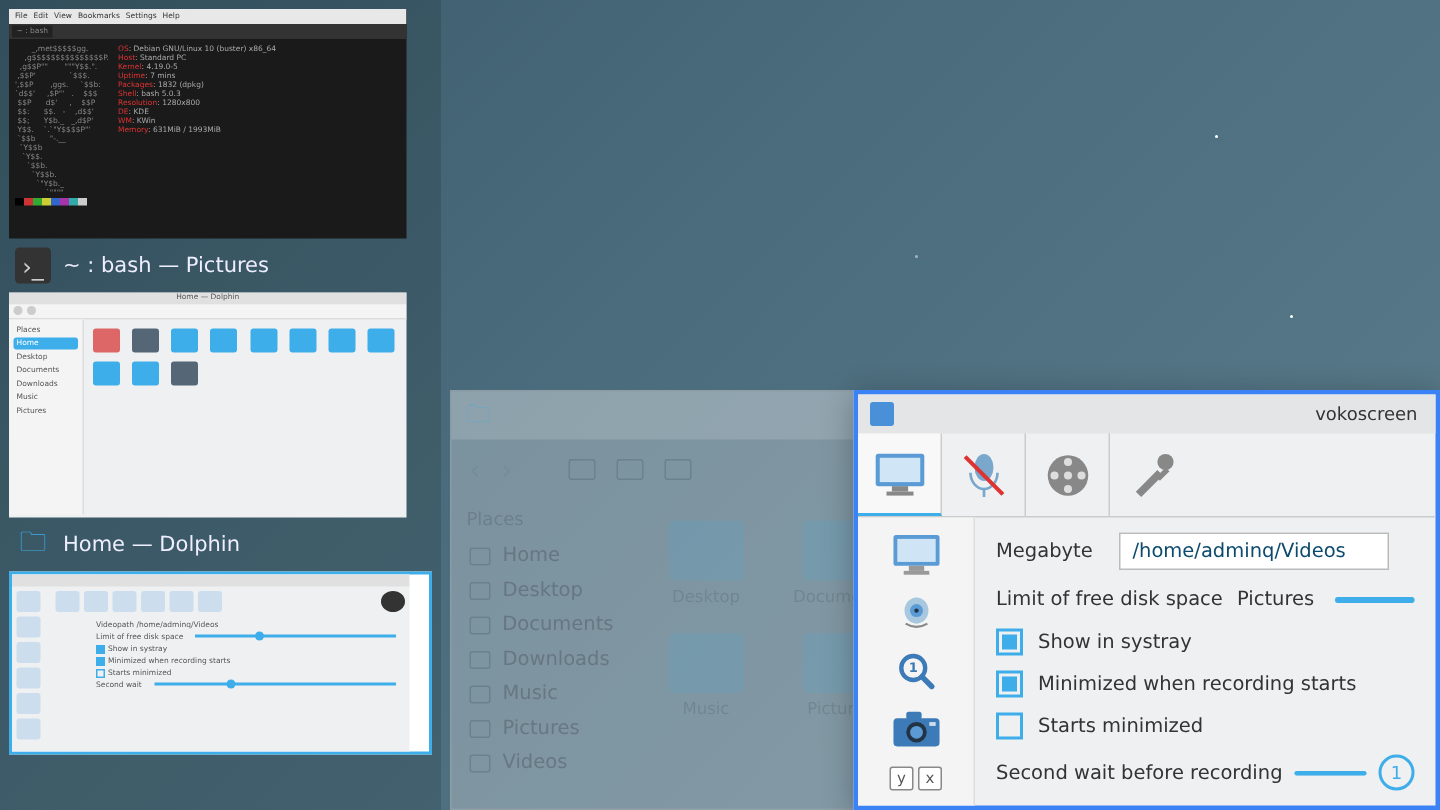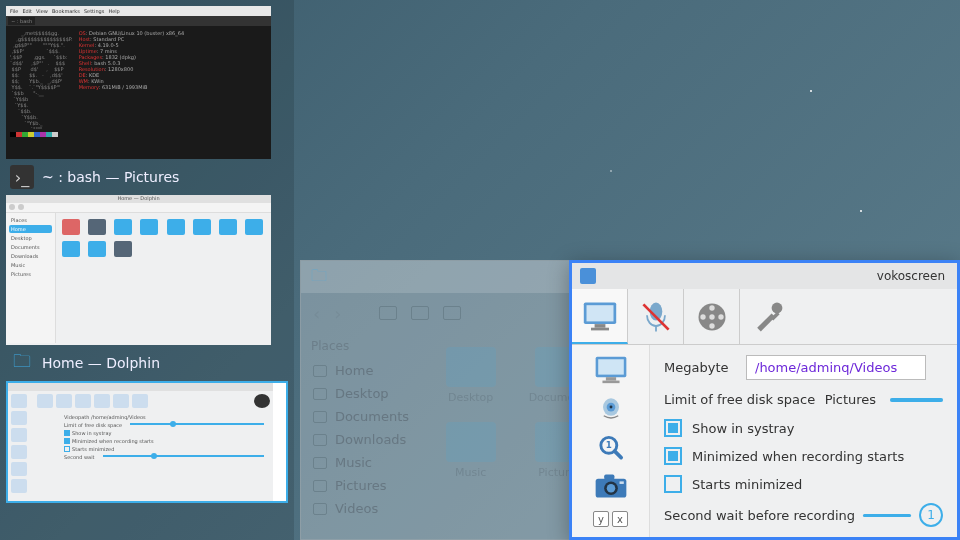--- a/index.html
+++ b/index.html
@@ -78,21 +78,21 @@
 .voko .tabs .tab.active { background:#f8f8f8; border-bottom:2px solid #3daee9; }
 .voko .tabs svg { width:36px; height:36px; }
 .voko .body { display:flex; height:calc(100% - 82px); }
 .voko .left-col { width:78px; background:#f4f4f4; border-right:1px solid #ddd; display:flex; flex-direction:column; align-items:center; gap:10px; padding:10px 0; }
 .voko .left-col svg { width:40px; height:34px; }
 .voko .left-col .keys { display:flex; gap:3px; }
 .voko .left-col .key { width:16px; height:16px; border:1px solid #888; border-radius:2px; font-size:10px; display:flex; align-items:center; justify-content:center; color:#555; background:#fff; }
 .voko .content { flex:1; padding:10px 14px; font-size:13px; color:#333; }
 .voko .row { display:flex; align-items:center; gap:8px; margin-bottom:12px; }
 .voko .row label { min-width:74px; }
-.voko .row .path { border:1px solid #bbb; background:#fff; padding:4px 8px; font-size:13px; color:#6d28d9; width:180px; }
+.voko .row .path { border:1px solid #bbb; background:#fff; padding:4px 8px; font-size:13px; color:#0c4a6e; width:180px; }
 .voko .row .megabyte { flex:1; text-align:right; margin-right:6px; }
 .voko .slider-track { flex:1; height:4px; background:#c0d8e8; border-radius:2px; position:relative; }
 .voko .slider-track.s2 { height:3px; }
 .voko .slider-fill { position:absolute; left:0; top:0; bottom:0; background:#3daee9; border-radius:2px; }
 .voko .cbrow { display:flex; align-items:center; gap:10px; margin-bottom:10px; }
 .voko .cb { width:18px; height:18px; border:2px solid #3daee9; display:flex; align-items:center; justify-content:center; }
 .voko .cb.checked::after { content:""; width:10px; height:10px; background:#3daee9; }
 .voko .spin { width:24px; height:24px; border:2px solid #3daee9; border-radius:50%; display:flex; align-items:center; justify-content:center; font-size:12px; color:#3daee9; margin-left:auto; }
 </style>
 </head>

